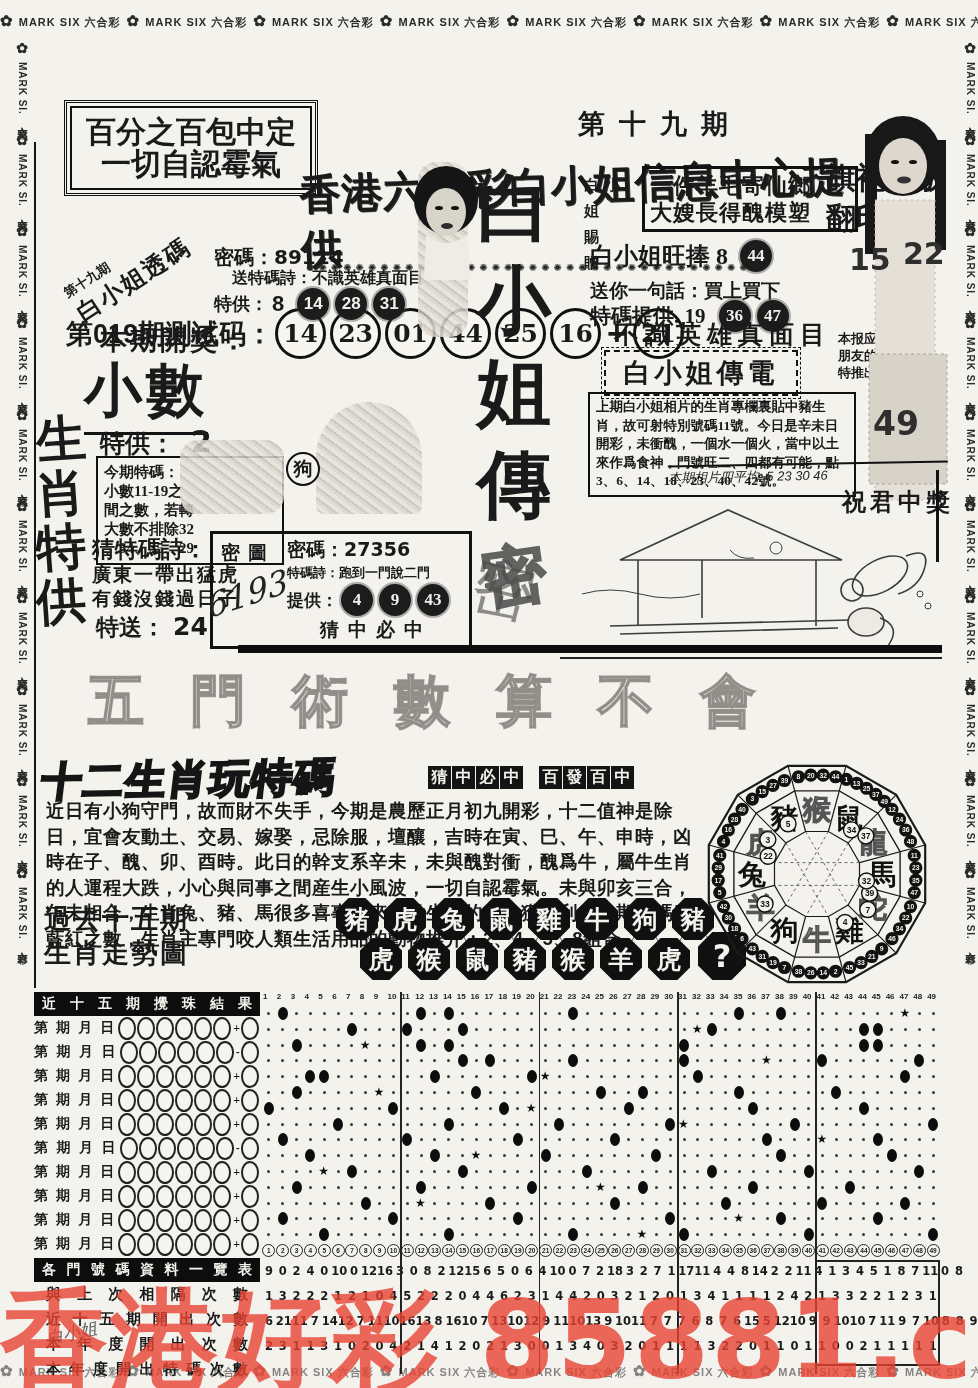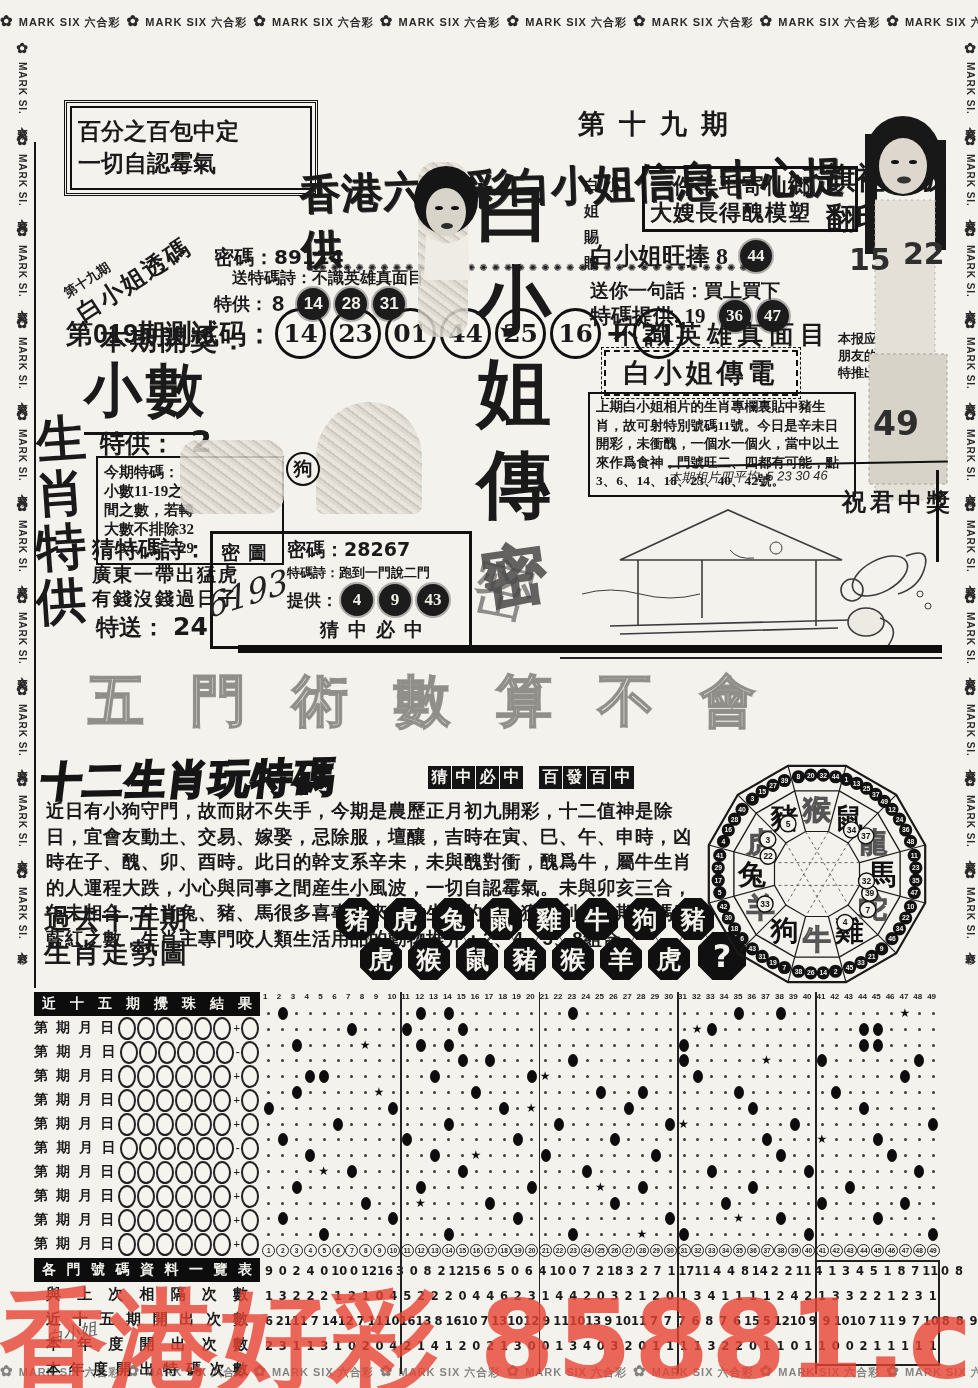--- a/index.html
+++ b/index.html
@@ -7,21 +7,21 @@
   .page{position:relative;width:978px;height:1388px;background:#f4f2ed;color:#1a1a1a;overflow:hidden;}
   .abs{position:absolute;}
   
   .motif-strip{position:absolute;left:0;width:978px;height:34px;display:flex;overflow:hidden;white-space:nowrap;align-items:center;color:#2a2a2a;font-size:11px;font-weight:bold;letter-spacing:1px;}
   .motif-strip .motif{margin-right:6px;}
   .motif-strip .motif:before{content:"✿ ";font-size:15px;}
   .side-strip{position:absolute;top:40px;height:1310px;width:30px;writing-mode:vertical-rl;display:flex;overflow:hidden;color:#2a2a2a;font-size:10px;font-weight:bold;letter-spacing:1px;}
   .side-strip .motif{margin-bottom:10px;}
   .side-strip .motif:before{content:"✿ ";font-size:14px;}
   
-  .slogan-box{left:70px;top:106px;width:226px;padding:8px 6px;border:2px solid #111;outline:3px double #111;outline-offset:3px;font-weight:bold;font-size:23px;font-family:"Liberation Serif",serif;line-height:32px;}
+  .slogan-box{left:70px;top:106px;width:226px;padding:8px 6px;border:2px solid #111;outline:3px double #111;outline-offset:3px;text-align:center;font-weight:bold;font-size:30px;font-family:"Liberation Serif",serif;line-height:32px;}
   .issue{left:540px;top:106px;width:240px;text-align:center;font-family:"DejaVu Serif",serif;font-weight:bold;font-size:27px;letter-spacing:14px;}
   .main-title{left:300px;top:158px;width:560px;font-family:"DejaVu Serif",serif;font-weight:bold;font-size:41px;letter-spacing:1px;transform:rotate(-2deg);text-shadow:1px 1px 0 #333;}
   .title-underline{left:306px;top:262px;width:540px;font-size:10px;letter-spacing:4px;color:#222;}
   .edition{left:826px;top:158px;width:150px;font-size:30px;font-weight:bold;font-family:"Liberation Serif",serif;line-height:40px;}
   .tip-row{left:66px;top:308px;width:760px;display:flex;align-items:center;}
   .tip-label{font-size:21px;font-weight:bold;letter-spacing:1px;}
   .tip-prefix{font-size:27px;font-weight:bold;}
   .num-circle{display:inline-flex;align-items:center;justify-content:center;width:45px;height:45px;border:3px solid #111;border-radius:50%;font-family:"DejaVu Serif",serif;font-size:25px;font-weight:bold;margin:0 2px;background:#f7f5f0;}
   .tip-plus{font-size:34px;font-weight:bold;margin:0 4px;}
   .notice{left:838px;top:330px;width:108px;font-size:13px;font-weight:bold;line-height:17px;}
@@ -288,21 +288,21 @@
       <div class="ch">供</div>
     </div>
 
   <div class="abs secret-box">
     <div class="mitu">
       <div class="lab">密圖</div>
       <div class="hand">6193</div>
     </div>
     <div class="secret-main">
       <div class="r1">
-        <span>密碼：</span><span style="font-family:'DejaVu Sans',sans-serif;">28267</span>
+        <span>密碼：</span><span style="font-family:'DejaVu Sans',sans-serif;">27356</span>
       </div>
       <div class="r2">
         <span>特碼詩：</span><span>跑到一門說二門</span>
       </div>
       <div class="r3">
         <span>提供：</span>
         <span id="secret-circles" style="display:inline-flex;">
             <span class="fill-circle">4</span>
             <span class="fill-circle">9</span>
             <span class="fill-circle">43</span>

